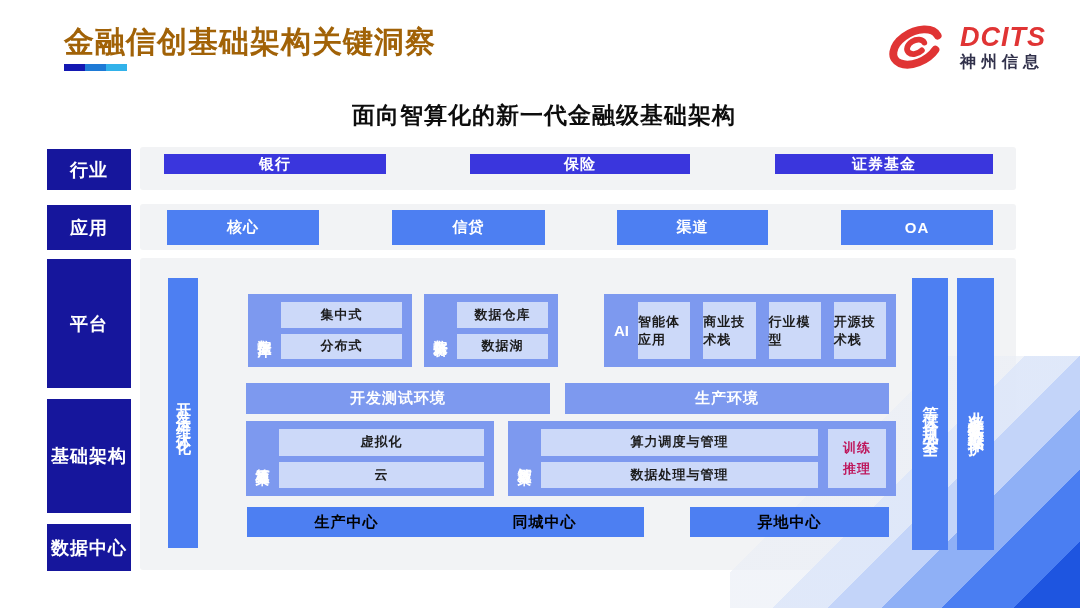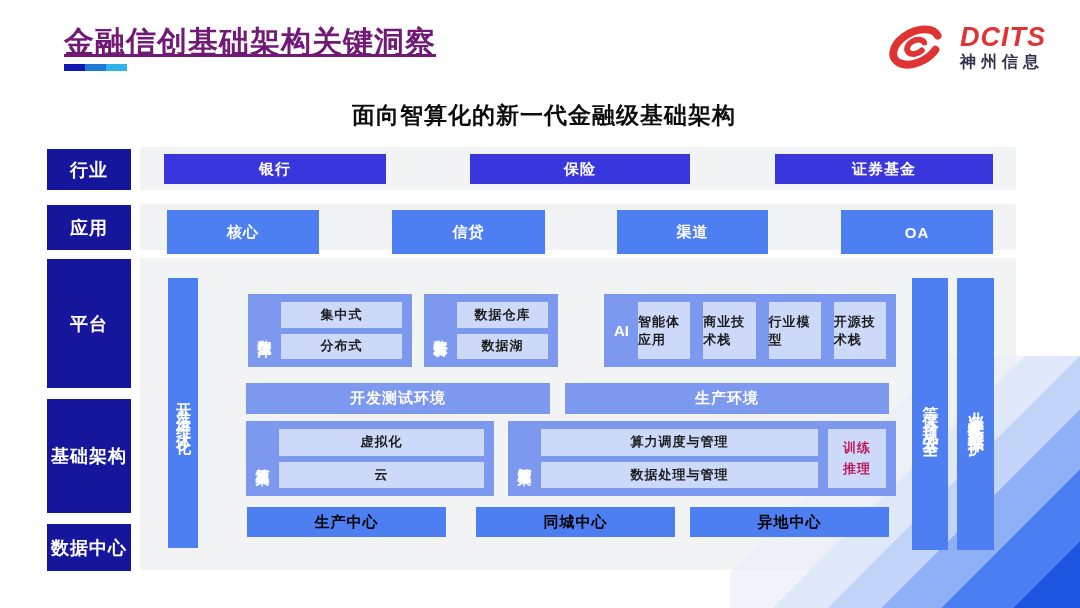--- a/index.html
+++ b/index.html
@@ -1,21 +1,21 @@
 <!DOCTYPE html>
 <html><head>
 <meta charset="utf-8">
 <style>
   * { margin:0; padding:0; box-sizing:border-box; }
   html,body { background:#ffffff; }
   body { font-family:"Liberation Sans","DejaVu Sans",sans-serif; }
   .stage { position:relative; width:1080px; height:608px; background:#ffffff; overflow:hidden; }
 
   
-  .title { position:absolute; left:64px; top:22px; font-size:30px; font-weight:bold; color:#701a75; letter-spacing:1px;text-decoration:underline; }
+  .title { position:absolute; left:64px; top:22px; font-size:30px; font-weight:bold; color:#a16207; letter-spacing:1px; }
   .title-underline { position:absolute; left:64px; top:64px; display:flex; }
   .title-underline span { width:21px; height:7px; display:block; }
   .u1 { background:#1418b2; } .u2 { background:#1e7ad6; } .u3 { background:#32b2ea; }
   .subtitle { position:absolute; left:352px; top:100px; font-size:23px; font-weight:bold; color:#0d0d0d; letter-spacing:1px; }
 
   
   .logo { position:absolute; right:34px; top:18px; display:flex; align-items:center; }
   .logo-swirl { width:72px; height:58px; margin-right:8px; }
   .logo-text { display:flex; flex-direction:column; line-height:1.05; }
   .logo-brand { font-size:27px; font-weight:bold; font-style:italic; color:#e03434; letter-spacing:1px; }
@@ -31,22 +31,22 @@
   .navy-dc { top:524px; height:47px; }
 
   
   .strip { position:absolute; left:140px; width:876px; background:#f2f3f5; border-radius:3px; }
   .strip1 { top:147px; height:43px; }
   .strip2 { top:204px; height:46px; }
   .panel  { top:258px; height:312px; }
 
   .btn { position:absolute; display:flex; align-items:center; justify-content:center;
          color:#ffffff; font-weight:bold; font-size:15px; letter-spacing:1px; z-index:2; }
-  .btn-industry { background:#3a36dd; top:154px; height:30px; }
-  .btn-app { background:#4d7ff2; top:210px; height:44px; }
+  .btn-industry { background:#3a36dd; top:154px; height:20px; }
+  .btn-app { background:#4d7ff2; top:210px; height:35px; }
 
   .bi1 { left:164px; width:222px; } .bi2 { left:470px; width:220px; } .bi3 { left:775px; width:218px; }
   .ba1 { left:167px; width:152px; } .ba2 { left:392px; width:153px; } .ba3 { left:617px; width:151px; } .ba4 { left:841px; width:152px; }
 
   
   .vbar { position:absolute; background:#4d7ff2; color:#ffffff; font-weight:bold;
           writing-mode:vertical-rl; text-orientation:upright;
           display:flex; align-items:center; justify-content:center; z-index:2; }
   .vbar-devops { left:168px; top:278px; width:30px; height:270px; font-size:15px; letter-spacing:6px; }
   .vbar-sec { left:912px; top:278px; width:36px; height:272px; font-size:16px; letter-spacing:7px; }
@@ -75,21 +75,21 @@
   .env-prod { left:565px; width:324px; }
 
   .side-box { background:#ccd9f9; color:#be185d; font-weight:bold; font-size:13px;
               width:58px; margin-left:10px; height:100%; display:flex; align-items:center;
               justify-content:center; text-align:center; line-height:1.6; letter-spacing:1px;
               word-break:break-all; padding:0 14px; }
 
   .center-btn { position:absolute; top:507px; height:30px; background:#4d7ff2; color:#000000;
                 font-weight:bold; font-size:15px; display:flex; align-items:center; justify-content:center;
                 letter-spacing:1px; z-index:2; }
-  .c1 { left:247px; width:199px; } .c2 { left:476px; width:199px; } .c3 { left:690px; width:199px; }
+  .c1 { left:247px; width:199px; } .c2 { left:445px; width:199px; } .c3 { left:690px; width:199px; }
 
   
   .deco { position:absolute; right:0; bottom:0; width:350px; height:252px; z-index:1; pointer-events:none;
           background:linear-gradient(135deg,
             rgba(255,255,255,0) 0%, rgba(255,255,255,0) 36%,
             rgba(234,238,246,0.65) 36%, rgba(234,238,246,0.65) 49%,
             rgba(222,231,249,0.95) 49%, rgba(222,231,249,0.95) 58%,
             #c3d4f9 58%, #c3d4f9 67%,
             #8fb0f6 67%, #8fb0f6 77%,
             #4a7ef2 77%, #4a7ef2 89%,

